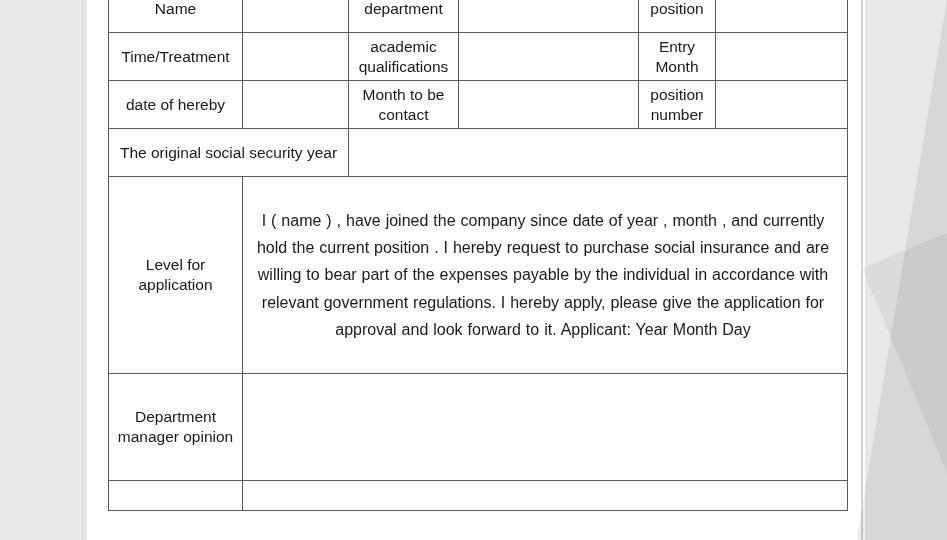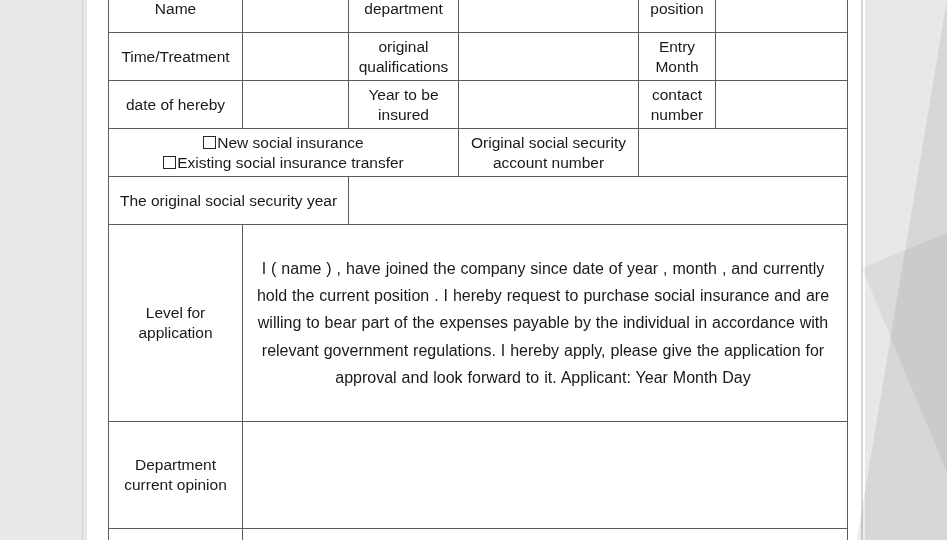--- a/index.html
+++ b/index.html
@@ -167,56 +167,48 @@
           <td class="blank"></td>
           <td class="label">department</td>
           <td class="blank"></td>
           <td class="label">position</td>
           <td class="blank"></td>
         </tr>
 
         <tr class="r-basic">
           <td class="label">Time/Treatment</td>
           <td class="blank"></td>
-          <td class="label">original qualifications</td>
+          <td class="label">academic qualifications</td>
           <td class="blank"></td>
           <td class="label">Entry Month</td>
           <td class="blank"></td>
         </tr>
 
         <tr class="r-basic">
           <td class="label">date of hereby</td>
           <td class="blank"></td>
-          <td class="label">Year to be insured</td>
-          <td class="blank"></td>
-          <td class="label">contact number</td>
-          <td class="blank"></td>
-        </tr>
-
-        <tr class="r-basic">
-          <td class="checkbox-cell" colspan="3">
-            <span class="cb-lbl"><span class="cb"></span><span>New social insurance</span></span>
-            <span class="cb-lbl"><span class="cb"></span><span>Existing social insurance transfer</span></span>
-          </td>
-          <td class="label">Original social security account number</td>
-          <td class="blank" colspan="2"></td>
-        </tr>
+          <td class="label">Month to be contact</td>
+          <td class="blank"></td>
+          <td class="label">position number</td>
+          <td class="blank"></td>
+        </tr>
+
 
         <tr class="r-unit">
           <td class="label" colspan="2">The original social security year</td>
           <td class="blank" colspan="4"></td>
         </tr>
 
         <tr class="r-reason">
           <td class="label reason-label">Level for application</td>
           <td class="reason-body" colspan="5">I ( name ) , have joined the company since date of year , month , and currently hold the current position . I hereby request to purchase social insurance and are willing to bear part of the expenses payable by the individual in accordance with relevant government regulations. I hereby apply, please give the application for approval and look forward to it. Applicant: Year Month Day</td>
         </tr>
 
         <tr class="r-dept">
-          <td class="label">Department current opinion</td>
+          <td class="label">Department manager opinion</td>
           <td class="blank" colspan="5"></td>
         </tr>
 
         <tr class="r-tail">
           <td class="label"></td>
           <td class="blank" colspan="5"></td>
         </tr>
 
       </tbody>
     </table>

